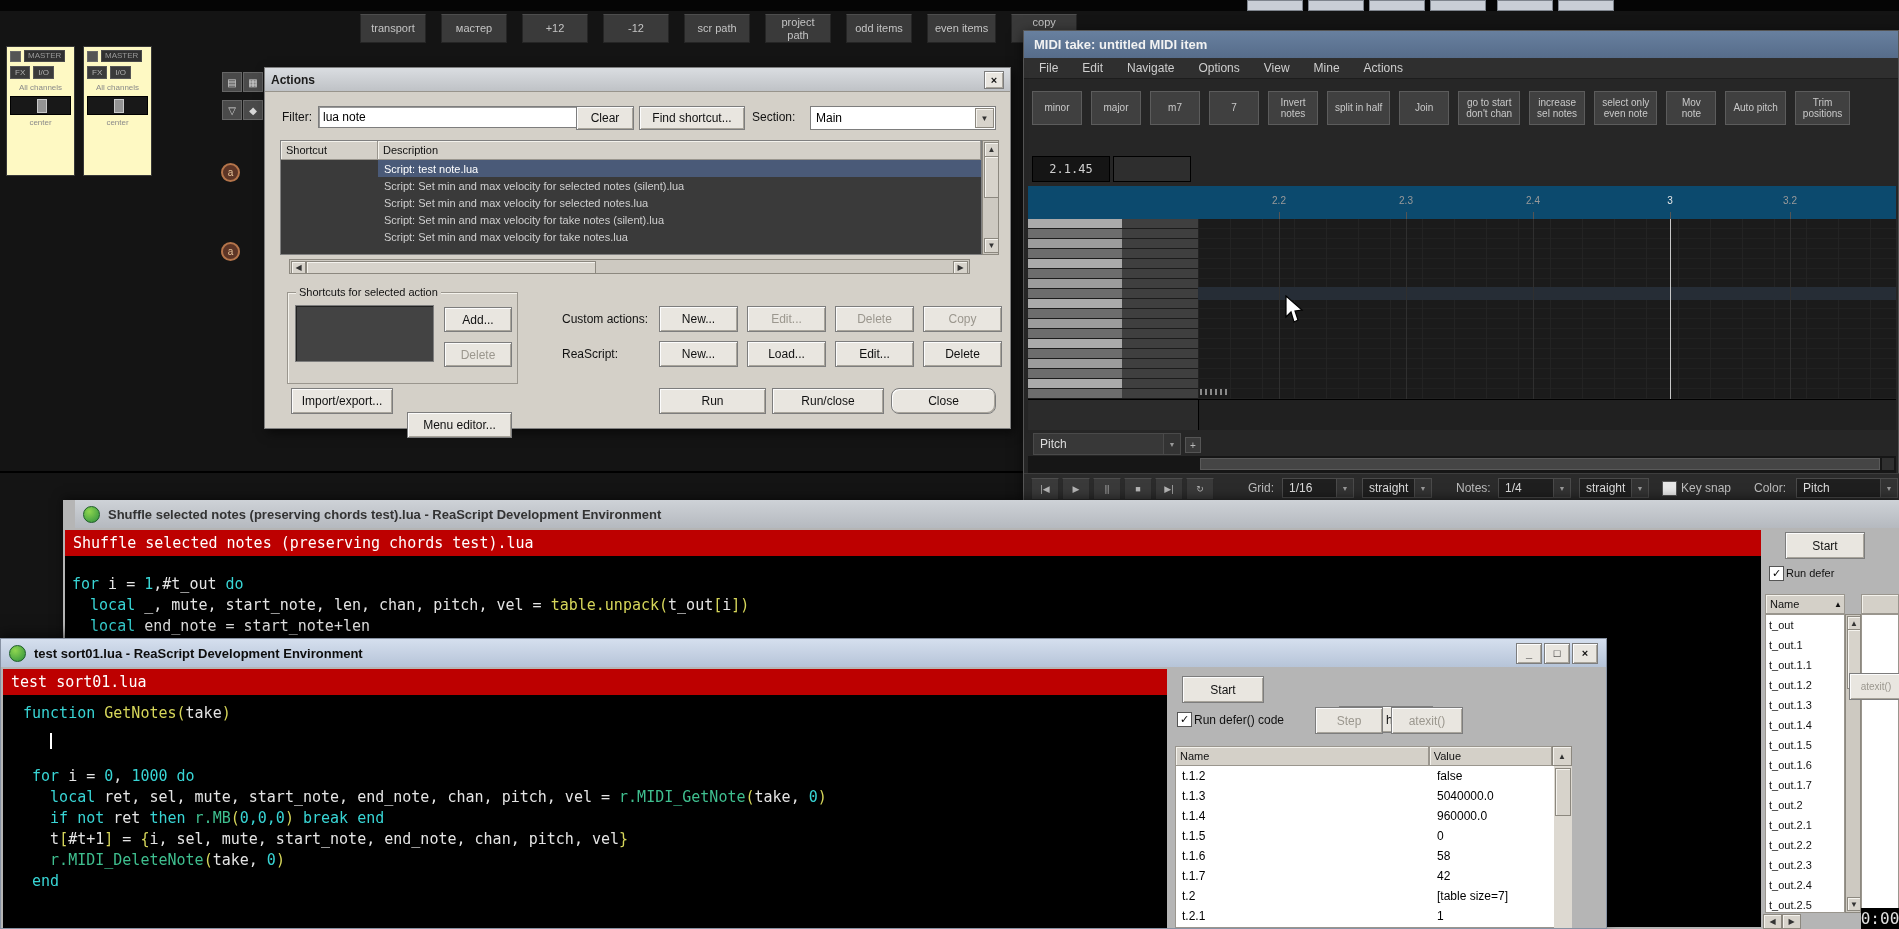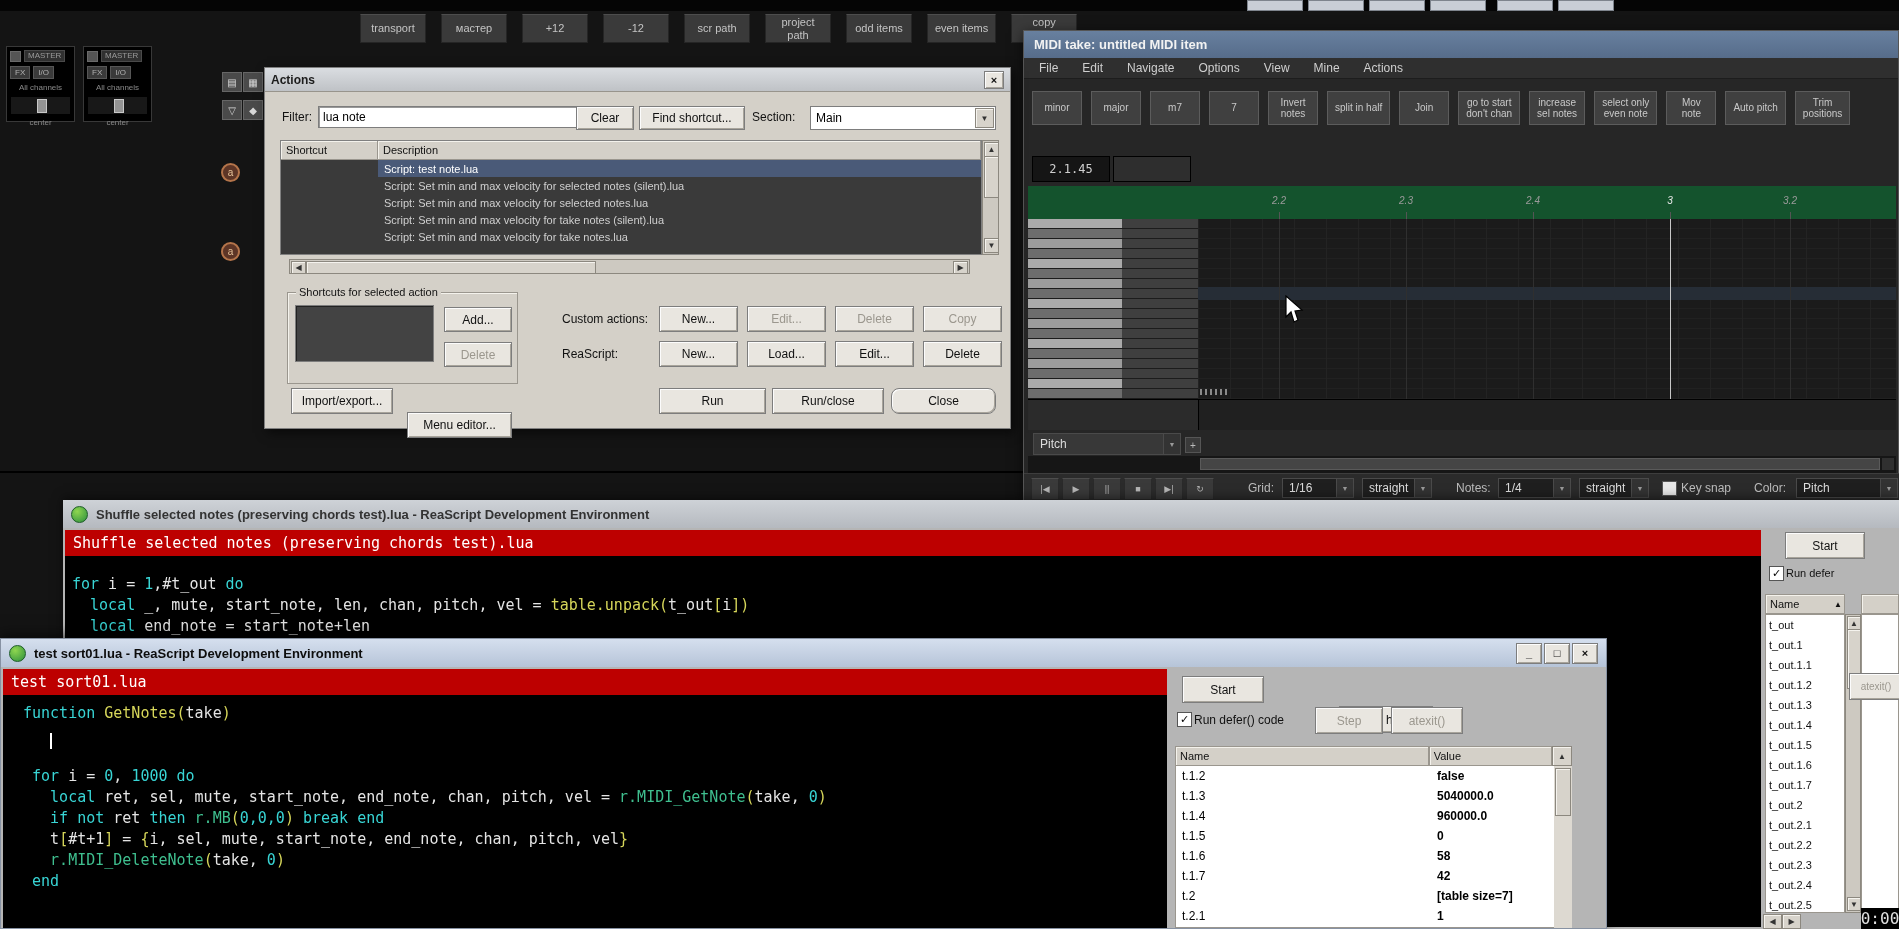--- a/index.html
+++ b/index.html
@@ -18,21 +18,21 @@
             color:#000;display:flex;align-items:center;justify-content:center;}
 
   
   #topstrip{position:absolute;left:0;top:0;width:1899px;height:11px;background:#050505;}
   .sliver{position:absolute;top:0;height:9px;width:54px;background:#c9ced6;border:1px solid #7e848d;}
   #reaper-toolbar{position:absolute;left:360px;top:14px;display:flex;gap:15px;}
   .rtb{min-width:50px;height:27px;padding:0 7px;background:#3a3a3a;color:#c4c4c4;font-size:11px;line-height:1.1;
        display:flex;align-items:center;justify-content:center;text-align:center;white-space:pre-line;
        border:1px solid #252525;border-top-color:#4d4d4d;}
   #mixer{position:absolute;left:6px;top:46px;display:flex;gap:8px;}
-  .strip{width:69px;height:76px;background:#000000;border:1px solid #383838;padding:3px;box-sizing:border-box;}
+  .strip{width:69px;height:130px;background:#fef9c3;border:1px solid #383838;padding:3px;box-sizing:border-box;}
   .strip-top{display:flex;gap:3px;align-items:center;}
   .mini-sq{width:9px;height:9px;background:#555;border:1px solid #6a6a6a;}
   .master-lbl{font-size:8px;color:#9a9a9a;border:1px solid #4a4a4a;background:#303030;padding:0 3px;line-height:10px;}
   .strip-io{display:flex;gap:3px;margin-top:4px;}
   .sbtn{font-size:8px;color:#b0b0b0;background:#3a3a3a;border:1px solid #565656;padding:1px 4px;line-height:9px;}
   .allch{font-size:8px;color:#8a8a8a;margin-top:4px;text-align:center;}
   .fader{margin-top:4px;height:17px;background:#181818;border:1px solid #000;position:relative;}
   .fader .thumb{position:absolute;left:50%;top:2px;width:8px;height:12px;background:#939393;margin-left:-4px;border:1px solid #c8c8c8;}
   .panlbl{font-size:8px;color:#8a8a8a;text-align:center;margin-top:3px;}
   .side-icon{position:absolute;width:18px;height:18px;background:#4a4a4a;border:1px solid #666;
@@ -77,21 +77,21 @@
   #midi .mtitle{height:27px;background:linear-gradient(#68809f,#566c8a);color:#f2f2f2;font-size:13px;font-weight:bold;
                 display:flex;align-items:center;padding-left:10px;}
   #midi-menu{height:20px;background:#2f2f2f;display:flex;align-items:center;gap:24px;padding-left:15px;
              font-size:12px;color:#cfcfcf;border-bottom:1px solid #1d1d1d;}
   #midi-toolbar{position:absolute;left:8px;top:60px;width:860px;display:flex;gap:9px;align-items:center;}
   .mtb{height:30px;min-width:34px;padding:1px 7px;background:#404040;border:1px solid #5c5c5c;color:#c9c9c9;
        font-size:10px;line-height:1.15;display:flex;align-items:center;justify-content:center;text-align:center;white-space:pre-line;}
   #posbox1{position:absolute;left:8px;top:125px;width:76px;height:24px;background:#151515;border:1px solid #000;
            color:#cfcfcf;font-size:12px;display:flex;align-items:center;just;justify-content:center;font-family:"DejaVu Sans Mono",monospace;}
   #posbox2{position:absolute;left:89px;top:125px;width:76px;height:24px;background:#2e2e2e;border:1px solid #000;}
-  #ruler{position:absolute;left:4px;top:155px;width:868px;height:33px;background:#14532d;border-bottom:7px solid #d946ef;overflow:hidden;font-style:italic;}
+  #ruler{position:absolute;left:4px;top:155px;width:868px;height:33px;background:#0c4a6e;border-bottom:7px solid #d946ef;overflow:hidden;}
   .rmark{position:absolute;top:9px;transform:translateX(-50%);font-size:10px;color:#9a9a9a;}
   .rmark.strong{color:#e8e8e8;}
   .rtick{position:absolute;bottom:0;width:1px;height:7px;background:#555;}
   #keys{position:absolute;left:4px;top:188px;width:170px;height:180px;background:#2a2a2a;overflow:hidden;}
   .krow{display:flex;height:9px;border-bottom:1px solid #1c1c1c;}
   .krow .kl{width:94px;}
   .krow .kr{flex:1;background:#3f3f3f;}
   #roll{position:absolute;left:174px;top:188px;width:698px;height:180px;background-color:#1b1b1b;
         background-image:repeating-linear-gradient(90deg,#232323 0 1px,transparent 1px 32px),
                          repeating-linear-gradient(0deg,#212121 0 1px,transparent 1px 10px);overflow:hidden;}
@@ -117,21 +117,21 @@
   .tpb{width:26px;height:20px;background:#3a3a3a;border:1px solid #2a2a2a;border-top-color:#4d4d4d;color:#b5b5b5;
        font-size:9px;display:flex;align-items:center;justify-content:center;}
   .mblabel{position:absolute;top:7px;font-size:12px;color:#bdbdbd;}
 
   
   .redbar{background:#bd0000;color:#fff;font-family:"DejaVu Sans Mono",monospace;font-size:15px;
           display:flex;align-items:center;padding-left:8px;height:26px;}
   .code{font-family:"DejaVu Sans Mono",monospace;font-size:15px;line-height:21px;color:#e4e4e4;white-space:pre;}
   .tok-k{color:#38d5d5;} .tok-n{color:#38d5d5;} .tok-b{color:#d6d65a;} .tok-y{color:#d6d65a;}
   .tok-f{color:#3fbf8f;} .tok-p{color:#e4e4e4;}
-  .ide-title-inactive{background:linear-gradient(#ced2d7,#b5b9bf);color:#333;}
+  .ide-title-inactive{background:linear-gradient(#ced2d7,#b5b9bf);color:#333;margin-left:12px;}
   .ide-title-active{background:linear-gradient(#d5dfee,#b6c4d8);color:#0d0d0d;}
   .ide-titlebar{height:28px;display:flex;align-items:center;padding:0 8px;font-size:13px;font-weight:bold;}
   .rs-icon{width:15px;height:15px;border-radius:50%;background:radial-gradient(circle at 35% 30%,#8fd64f,#2c8f3e);
            border:1px solid #1d5c28;margin-right:8px;flex:none;}
   #ide1{left:63px;top:500px;width:1836px;height:429px;background:#b5b5b5;box-shadow:0 -2px 10px rgba(0,0,0,.5);}
   #ide1-code{position:absolute;left:2px;top:30px;width:1696px;height:397px;background:#000;overflow:hidden;}
   #ide1-code .code{padding:18px 0 0 7px;}
   #ide1-panel{position:absolute;left:1698px;top:28px;width:138px;height:385px;background:#b5b5b5;overflow:hidden;}
   #ide1-status{position:absolute;left:1698px;top:413px;width:138px;height:16px;background:#b5b5b5;}
   .whead{background:#d4d0c8;border:1px solid #9a968e;box-shadow:inset 1px 1px 0 #f4f2ec;font-size:11px;color:#111;
@@ -139,21 +139,21 @@
   .wlist{background:#fff;border:1px solid #9a968e;box-sizing:border-box;overflow:hidden;}
   .wrow{height:20px;font-size:11px;color:#111;display:flex;align-items:center;padding-left:3px;white-space:nowrap;}
   #ide2{left:0;top:638px;width:1607px;height:291px;background:#b5b5b5;border:1px solid #8792a3;box-sizing:border-box;
         box-shadow:0 -3px 14px rgba(0,0,0,.6);}
   #ide2 .winbtn{width:24px;height:19px;font-size:11px;}
   #ide2-code{position:absolute;left:2px;top:56px;width:1164px;height:233px;background:#000;overflow:hidden;}
   #ide2-code .code{padding:8px 0 0 20px;}
   #ide2-panel{position:absolute;left:1166px;top:28px;width:439px;height:261px;background:#b5b5b5;}
   .wtable-row{display:flex;height:20px;background:#fff;font-size:12px;color:#000;align-items:center;}
   .wtable-row .nm{width:255px;padding-left:6px;box-sizing:border-box;flex:none;}
-  .wtable-row .vl{flex:1;padding-left:6px;font-weight:bold;}
+  .wtable-row .vl{flex:1;padding-left:6px;}
   #caret{position:absolute;left:47px;top:38px;width:2px;height:16px;background:#fff;}
   #timer{left:1861px;top:908px;width:38px;height:21px;background:#000;color:#e0e0e0;
          font-family:"DejaVu Sans Mono",monospace;font-size:16px;display:flex;align-items:center;justify-content:center;}
   #mouse{left:1285px;top:295px;width:22px;height:30px;}
 </style>
 </head>
 <body>
 
 <div class="screen">
 

